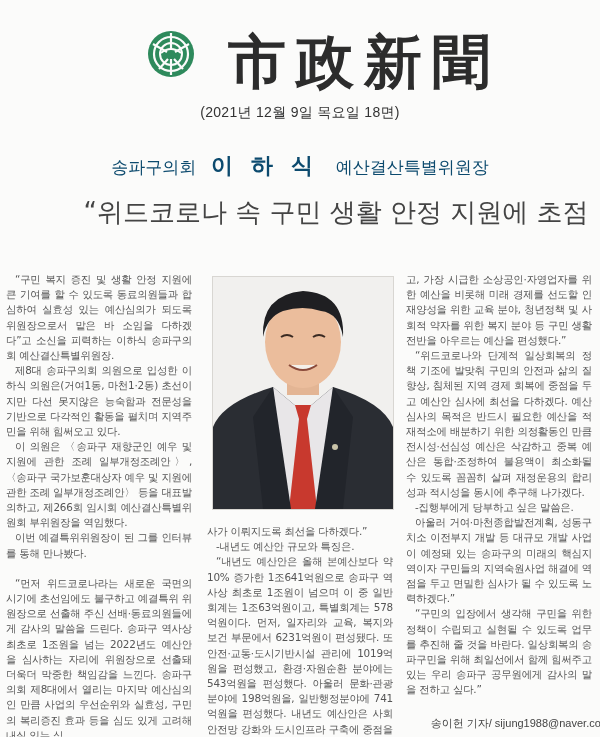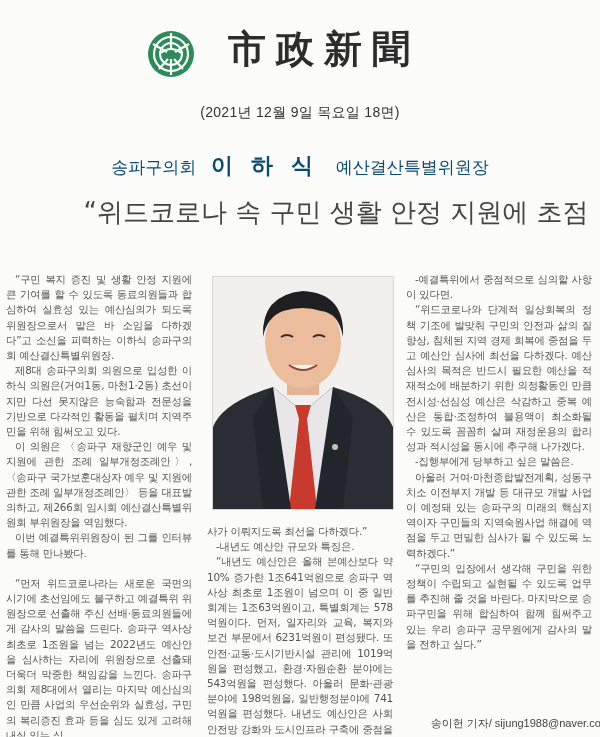--- a/index.html
+++ b/index.html
@@ -12,21 +12,21 @@
     }
     .masthead {
       position: absolute; left: 0; top: 20px; width: 600px; height: 80px;
     }
     .logo {
       position: absolute; left: 146px; top: 29px; width: 50px; height: 50px;
     }
     .paper-name {
       position: absolute; left: 228px; top: 24px;
       font-family: Liberation Serif, serif;
-      font-size: 38px; font-weight: bold; letter-spacing: 10px;
+      font-size: 58px; font-weight: bold; letter-spacing: 10px;
       color: #2c2c2c;
     }
     .date-line {
       position: absolute; left: 0; width: 600px; top: 104px; text-align: center;
       font-size: 14px; color: #333; letter-spacing: 0.3px;
       font-family: "Liberation Sans", sans-serif;
     }
     .subhead {
       position: absolute; left: 0; width: 600px; top: 151px; text-align: center;
       font-size: 17px; color: #0c4a6e; white-space: nowrap;
@@ -121,20 +121,20 @@
   </svg>
 </div>
 
 <div class="col col2">
   <p style="text-indent:0">사가 이뤄지도록 최선을 다하겠다.”</p>
   <p>-내년도 예산안 규모와 특징은.</p>
   <p>“내년도 예산안은 올해 본예산보다 약 10% 증가한 1조641억원으로 송파구 역사상 최초로 1조원이 넘으며 이 중 일반회계는 1조63억원이고, 특별회계는 578억원이다. 먼저, 일자리와 교육, 복지와 보건 부문에서 6231억원이 편성됐다. 또 안전·교통·도시기반시설 관리에 1019억원을 편성했고, 환경·자원순환 분야에는 543억원을 편성했다. 아울러 문화·관광분야에 198억원을, 일반행정분야에 741억원을 편성했다. 내년도 예산안은 사회안전망 강화와 도시인프라 구축에 중점을 둔 것이 특징이</p>
 </div>
 
 <div class="col col3">
-  <p>-예결특위에서 중점적으로 심의할 사항이 있다면.</p>
+  <p style="text-indent:0">고, 가장 시급한 소상공인·자영업자를 위한 예산을 비롯해 미래 경제를 선도할 인재양성을 위한 교육 분야, 청년정책 및 사회적 약자를 위한 복지 분야 등 구민 생활 전반을 아우르는 예산을 편성했다.”</p>
   <p>“위드코로나와 단계적 일상회복의 정책 기조에 발맞춰 구민의 안전과 삶의 질 향상, 침체된 지역 경제 회복에 중점을 두고 예산안 심사에 최선을 다하겠다. 예산심사의 목적은 반드시 필요한 예산을 적재적소에 배분하기 위한 의정활동인 만큼 전시성·선심성 예산은 삭감하고 중복 예산은 통합·조정하여 불용액이 최소화될 수 있도록 꼼꼼히 살펴 재정운용의 합리성과 적시성을 동시에 추구해 나가겠다.</p>
   <p>-집행부에게 당부하고 싶은 말씀은.</p>
   <p>아울러 거여·마천종합발전계획, 성동구치소 이전부지 개발 등 대규모 개발 사업이 예정돼 있는 송파구의 미래의 핵심지역이자 구민들의 지역숙원사업 해결에 역점을 두고 면밀한 심사가 될 수 있도록 노력하겠다.”</p>
-  <p>“구민의 입장에서 생각해 구민을 위한 정책이 수립되고 실현될 수 있도록 업무를 추진해 줄 것을 바란다. 마지막으로 송파구민을 위해 합심하여 함께 힘써주고 있는 우리 송파구 공무원에게 감사의 말을 전하고 싶다.”</p>
+  <p>“구민의 입장에서 생각해 구민을 위한 정책이 수립되고 실현될 수 있도록 업무를 추진해 줄 것을 바란다. 일상회복의 송파구민을 위해 최일선에서 함께 힘써주고 있는 우리 송파구 공무원에게 감사의 말을 전하고 싶다.”</p>
 </div>
 
 <div class="byline">송이헌 기자/ sijung1988@naver.com</div>
 
 </body></html>

